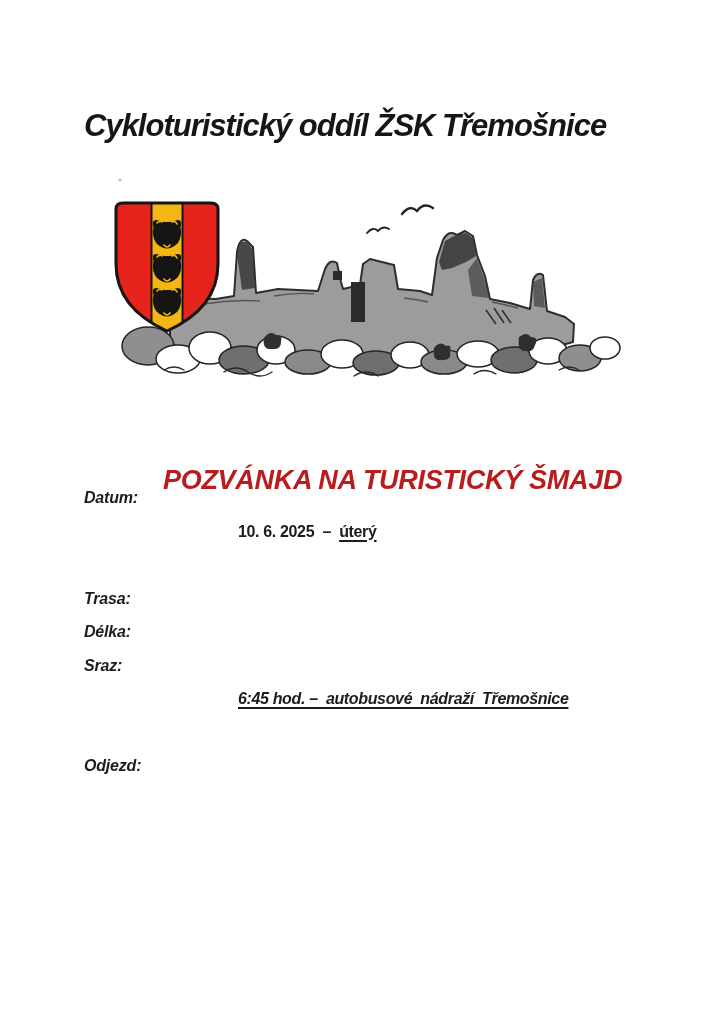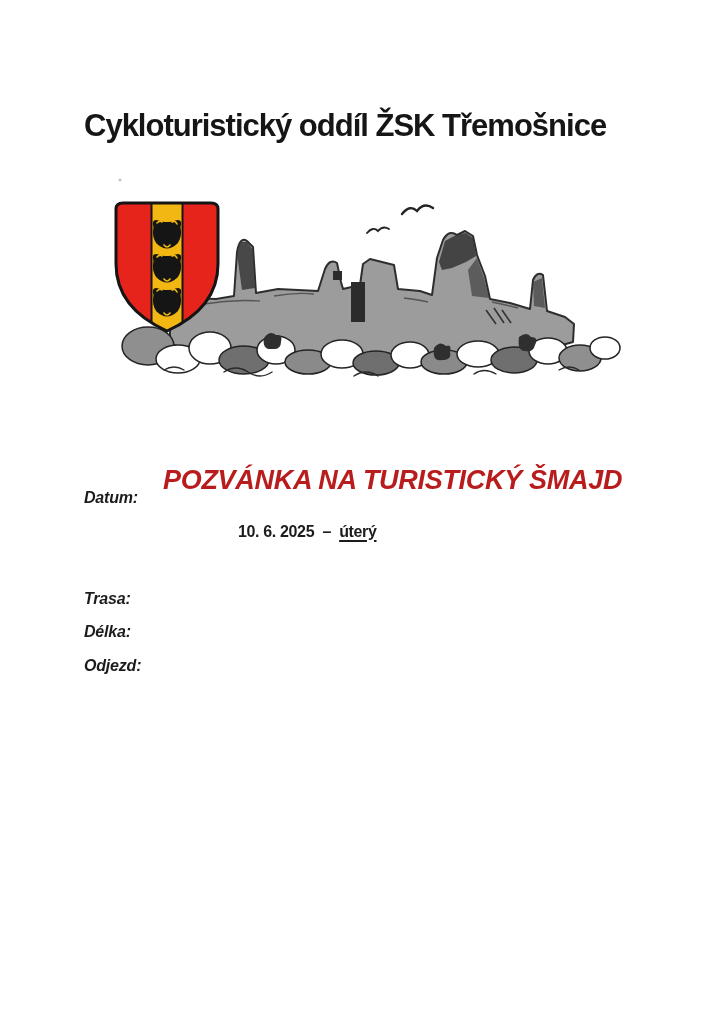--- a/index.html
+++ b/index.html
@@ -3,21 +3,21 @@
 <meta charset="utf-8">
 <style>
   html,body{margin:0;padding:0;}
   body{
     width:724px;height:1024px;background:#ffffff;position:relative;
     font-family:"Liberation Sans", sans-serif;color:#1c1c1c;overflow:hidden;
   }
   .title{
     position:absolute;left:84px;top:86px;width:600px;
     font-size:31px;font-weight:bold;letter-spacing:-1px;line-height:38px;
-    color:#161616;white-space:pre;
+    color:#161616;white-space:pre;font-style:italic;
   }
   .illustration{position:absolute;left:104px;top:170px;width:520px;height:212px;}
   .illustration svg{display:block;width:520px;height:212px;}
   .heading{
     position:absolute;left:163px;top:443px;
     font-size:27px;font-weight:bold;font-style:italic;letter-spacing:-0.3px;
     color:#b91c1c;white-space:pre;
   }
   .details{position:absolute;left:84px;top:481px;width:630px;}
   .row{display:flex;align-items:flex-start;}
@@ -134,20 +134,28 @@
     </div>
 
     <div class="row">
       <div class="label">Trasa:</div>
     </div>
 
     <div class="row">
       <div class="label">Délka:</div>
     </div>
 
+    <div class="row">
+      <div class="label">Sraz:</div>
+      <div class="value">
+        <div class="line">
+          <span class="seg b i u">6:45 hod. –  autobusové  nádraží  Třemošnice</span>
+        </div>
+      </div>
+    </div>
 
     <div class="row">
       <div class="label">Odjezd:</div>
       <div class="value">
         <div class="line">
           
         </div>
 
       </div>
     </div>

